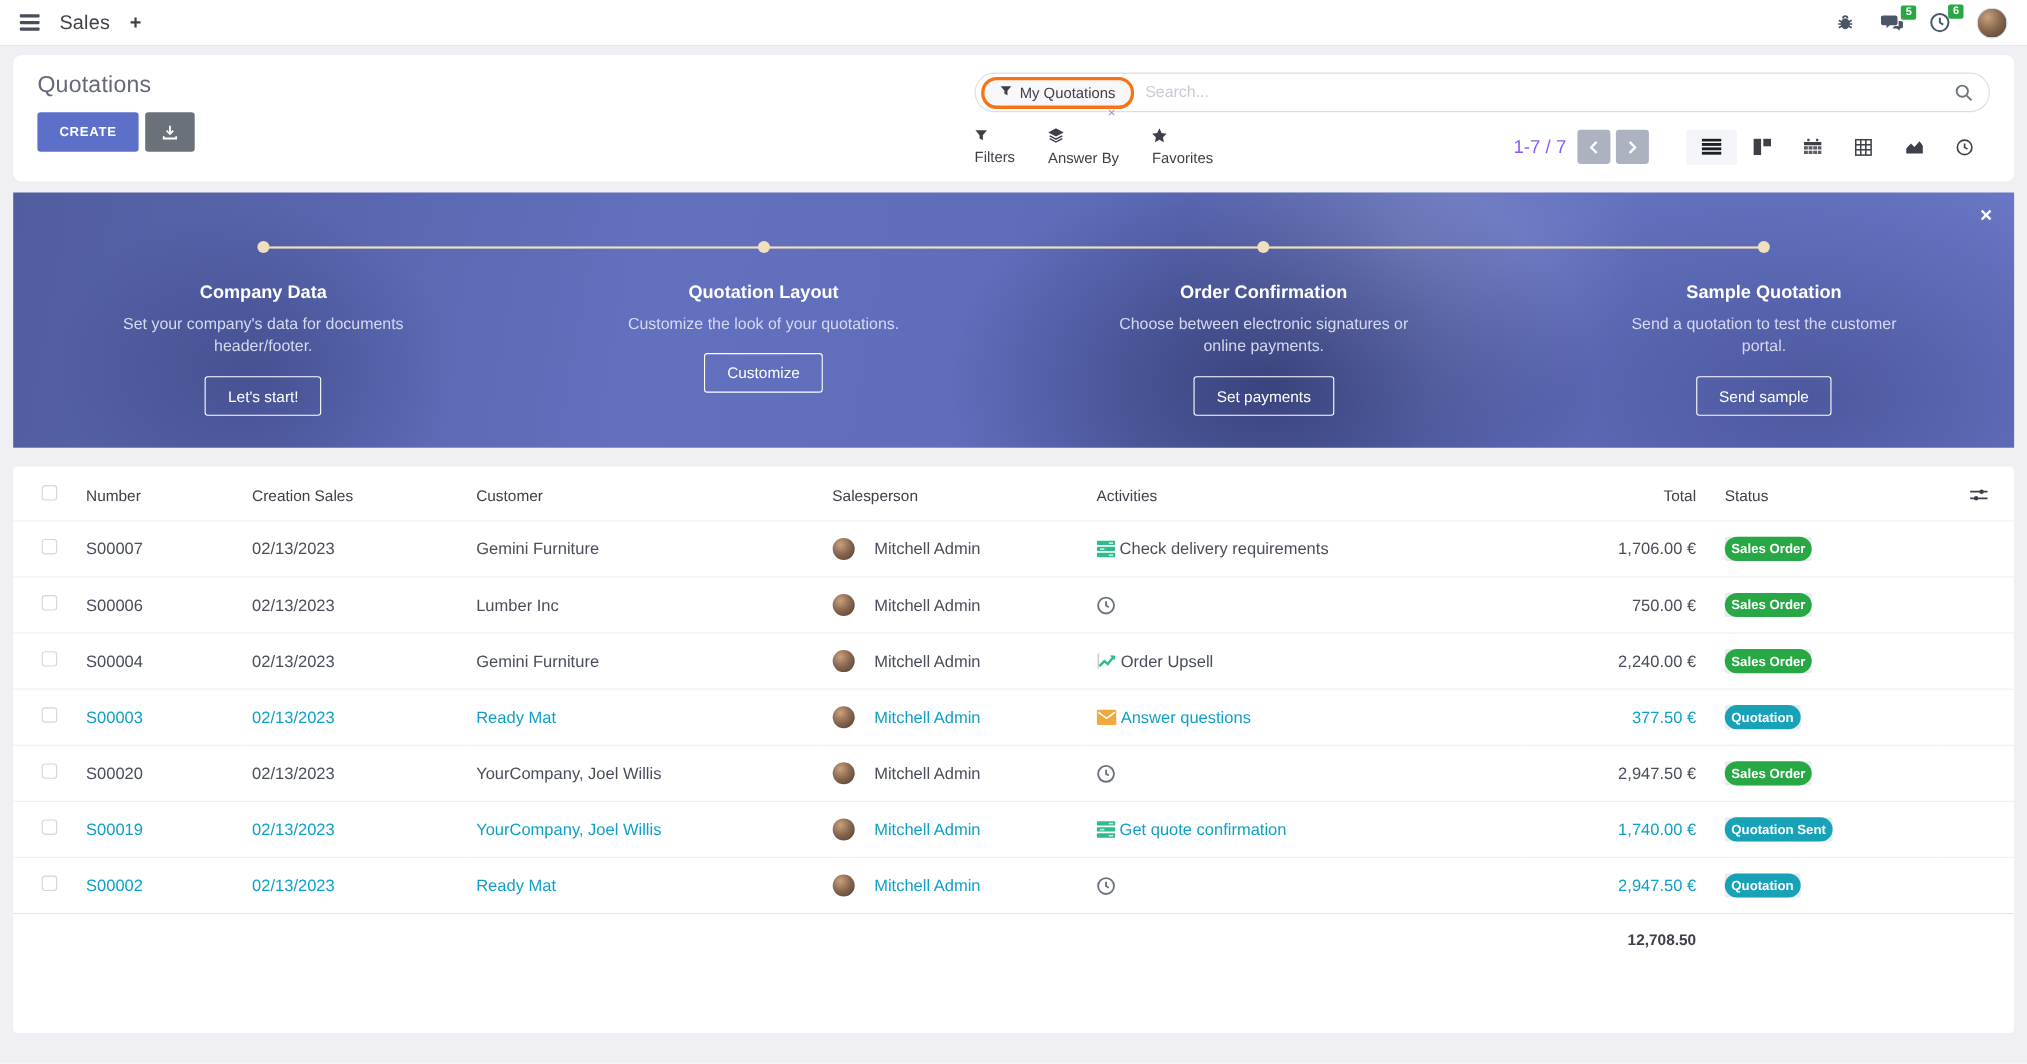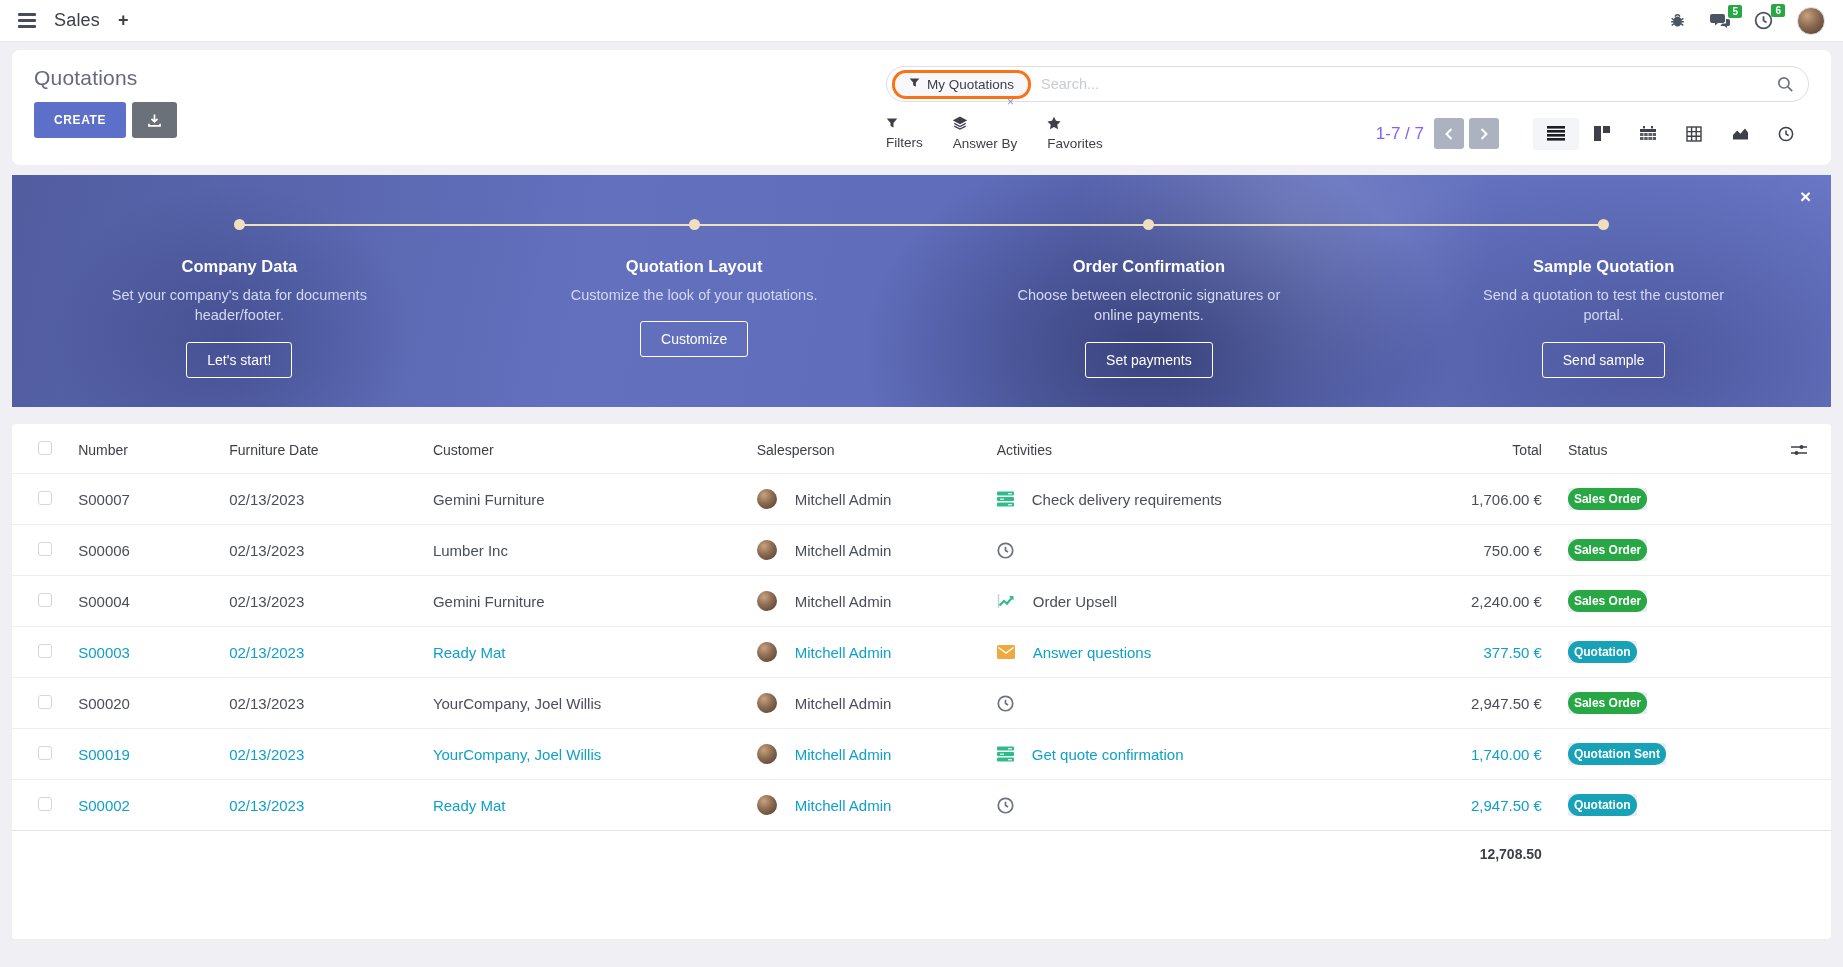--- a/index.html
+++ b/index.html
@@ -83,21 +83,21 @@
   tr.hl td, tr.hl .act-label { color:#0FA0C8; }
   .col-check { width:3.2%; } .col-number { width:8.3%; } .col-date { width:11.2%; }
   .col-customer { width:17.8%; } .col-sales { width:13.2%; } .col-activities { width:21.8%; }
   .col-total { width:9.6%; } .col-status { width:11.4%; } .col-gear { width:3.5%; }
   .cell-check { padding-left:26px; }
   .checkbox { display:inline-block; width:14px; height:14px; border:1px solid #D4D6DD;
               border-radius:3px; background:#fff; cursor:pointer; }
   .sales-cell { display:flex; align-items:center; gap:18px; }
   .row-avatar { width:20px; height:20px; border-radius:50%; flex:none;
             background: radial-gradient(circle at 35% 30%, #caa27c 0%, #8a6a52 45%, #4e3a2b 100%); }
-  .act-cell { display:flex; align-items:center; gap:18px; }
+  .act-cell { display:flex; align-items:center; gap:4px; }
   .total-cell { text-align:right; padding-right:18px; }
   .badge-wrap { display:inline-block; background:#E9ECEF; border-radius:2px; }
   .badge { display:inline-block; color:#fff; font-size:12px; font-weight:bold;
            padding:4px 6px; border-radius:11px; }
   .badge.success { background:#28a745; }
   .badge.info { background:#17a2b8; }
   .gear-th { text-align:center; cursor:pointer; }
   tfoot td { border-top:1px solid #E2E4EA; font-weight:bold; font-size:14px; color:#3E4049;
              padding:15px 8px; }
 </style>
@@ -289,21 +289,21 @@
       <col class="col-sales">
         <col class="col-activities">
         <col class="col-total">
         <col class="col-status">
         <col class="col-gear">
     </colgroup>
     <thead>
       <tr>
         <th class="cell-check"><span class="checkbox"></span></th>
         <th>Number</th>
-        <th>Furniture Date</th>
+        <th>Creation Sales</th>
         <th>Customer</th>
         <th>Salesperson</th>
         <th>Activities</th>
         <th class="total-cell">Total</th>
         <th>Status</th>
         <th class="gear-th">
           <svg width="16" height="14" viewBox="0 0 16 14" fill="none" stroke="#3E4049" stroke-width="1.6" style="margin:0 auto;">
             <path d="M0 4h16M0 10h16"></path>
               <circle cx="10.5" cy="4" r="2" fill="#3E4049" stroke="none"></circle>
               <circle cx="5.5" cy="10" r="2" fill="#3E4049" stroke="none"></circle>

